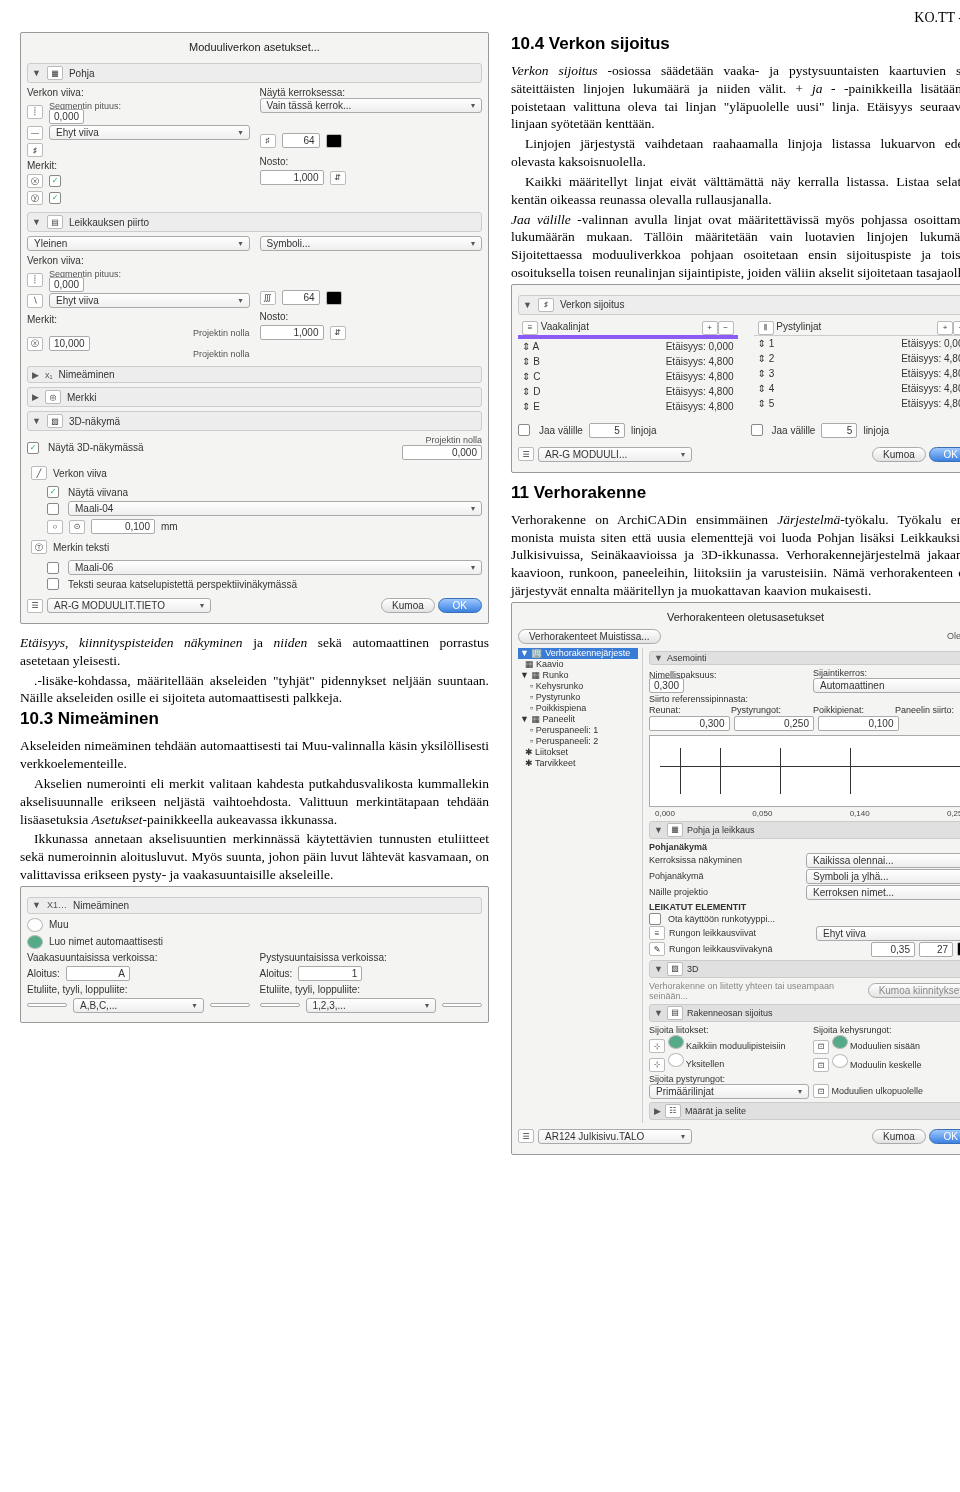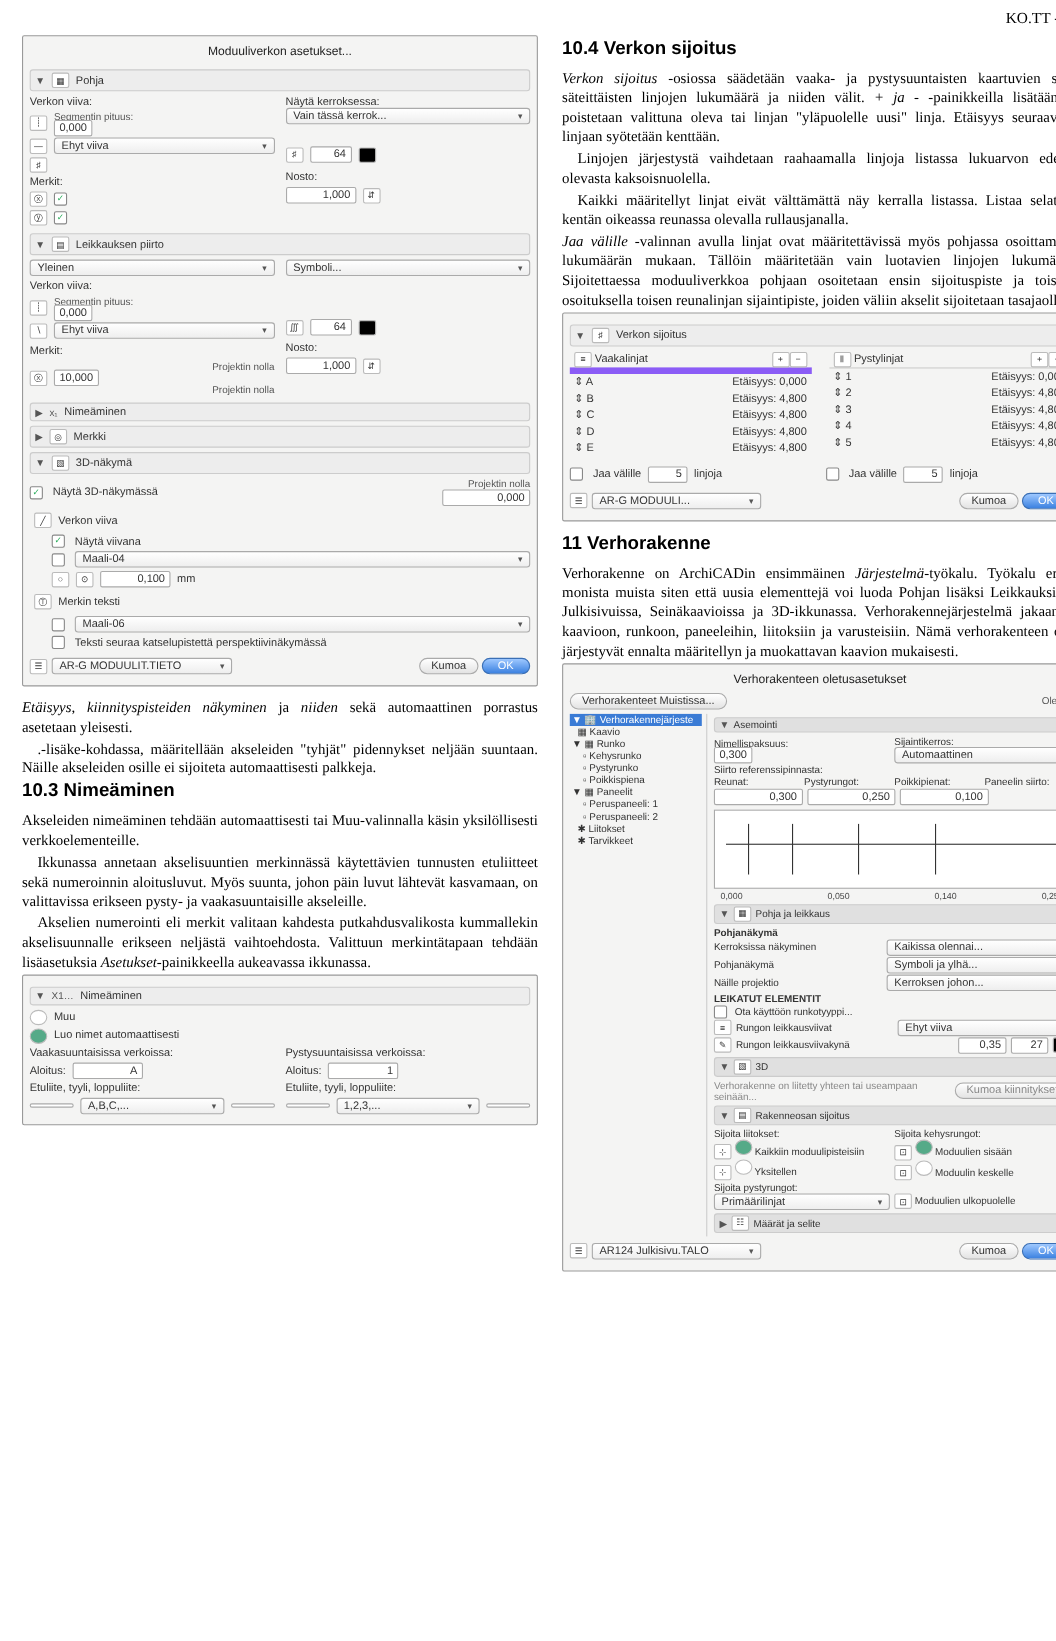--- a/index.html
+++ b/index.html
@@ -245,22 +245,22 @@
       <span class="btn-aqua">OK</span>
      </span>
     </div>
    </div>
 
    <div class="body-text">
     <p><span class="ital">Etäisyys</span><span>, </span><span class="ital">kiinnityspisteiden näkyminen</span><span> ja </span><span class="ital">niiden</span><span> sekä automaattinen porrastus asetetaan yleisesti.</span></p>
     <p class="indent">.-lisäke-kohdassa, määritellään akseleiden "tyhjät" pidennykset neljään suuntaan. Näille akseleiden osille ei sijoiteta automaattisesti palkkeja.</p>
     <h2 class="body-h">10.3   Nimeäminen</h2>
     <p>Akseleiden nimeäminen tehdään automaattisesti tai Muu-valinnalla käsin yksilöllisesti verkkoelementeille.</p>
+    <p class="indent"><span>Akselien numerointi eli merkit valitaan kahdesta putkahdusvalikosta kummallekin akselisuunnalle erikseen neljästä vaihtoehdosta. Valittuun merkintätapaan tehdään lisäasetuksia </span><span class="ital">Asetukset</span><span>-painikkeella aukeavassa ikkunassa.</span></p>
     <p class="indent">Ikkunassa annetaan akselisuuntien merkinnässä käytettävien tunnusten etuliitteet sekä numeroinnin aloitusluvut. Myös suunta, johon päin luvut lähtevät kasvamaan, on valittavissa erikseen pysty- ja vaakasuuntaisille akseleille.</p>
-    <p class="indent"><span>Akselien numerointi eli merkit valitaan kahdesta putkahdusvalikosta kummallekin akselisuunnalle erikseen neljästä vaihtoehdosta. Valittuun merkintätapaan tehdään lisäasetuksia </span><span class="ital">Asetukset</span><span>-painikkeella aukeavassa ikkunassa.</span></p>
    </div>
 
    <div class="shot">
     <div class="section-toggle">
      <span class="tri">▼</span>
      <span class="tiny">X1…</span>
      <span>Nimeäminen</span>
     </div>
     <div class="row">
             <span class="ico" style="border-radius:50%"></span>
@@ -317,21 +317,21 @@
    </div>
 
    <div class="shot">
     <div class="section-toggle">
      <span class="tri">▼</span>
      <span class="ico">♯</span>
      <span>Verkon sijoitus</span>
     </div>
     <div class="table2">
      <div class="tcol">
-      <div class="trow" style="border-bottom:6px solid #8b5cf6">
+      <div class="trow" style="border-bottom:4px solid #8b5cf6">
        <span><span class="ico">≡</span> <span>Vaakalinjat</span></span>
        <span><span class="ico">+</span><span class="ico">−</span></span>
       </div>
       <div class="trow">
                 <span>⇕ <span>A</span></span>
                 <span>Etäisyys: 0,000</span>
               </div>
       <div class="trow">
                 <span>⇕ <span>B</span></span>
                 <span>Etäisyys: 4,800</span>
@@ -484,21 +484,21 @@
               </div>
       <div class="prow smlr">
                 <span style="flex:1">Pohjanäkymä</span>
                 <div class="sel" style="flex:1">
                   <span>Symboli ja ylhä...</span>
                 </div>
               </div>
       <div class="prow smlr">
                 <span style="flex:1">Näille projektio</span>
                 <div class="sel" style="flex:1">
-                  <span>Kerroksen johon...</span>
+                  <span>Kerroksen nimet...</span>
                 </div>
               </div>
       <div class="smlr" style="font-weight:bold;margin-top:2px">LEIKATUT ELEMENTIT</div>
       <div class="prow smlr">
                 <span class="cb"></span>
                 <span>Ota käyttöön runkotyyppi...</span>
               </div>
       <div class="prow smlr">
                 <span class="ico">≡</span>
                 <span style="flex:1">Rungon leikkausviivat</span>

